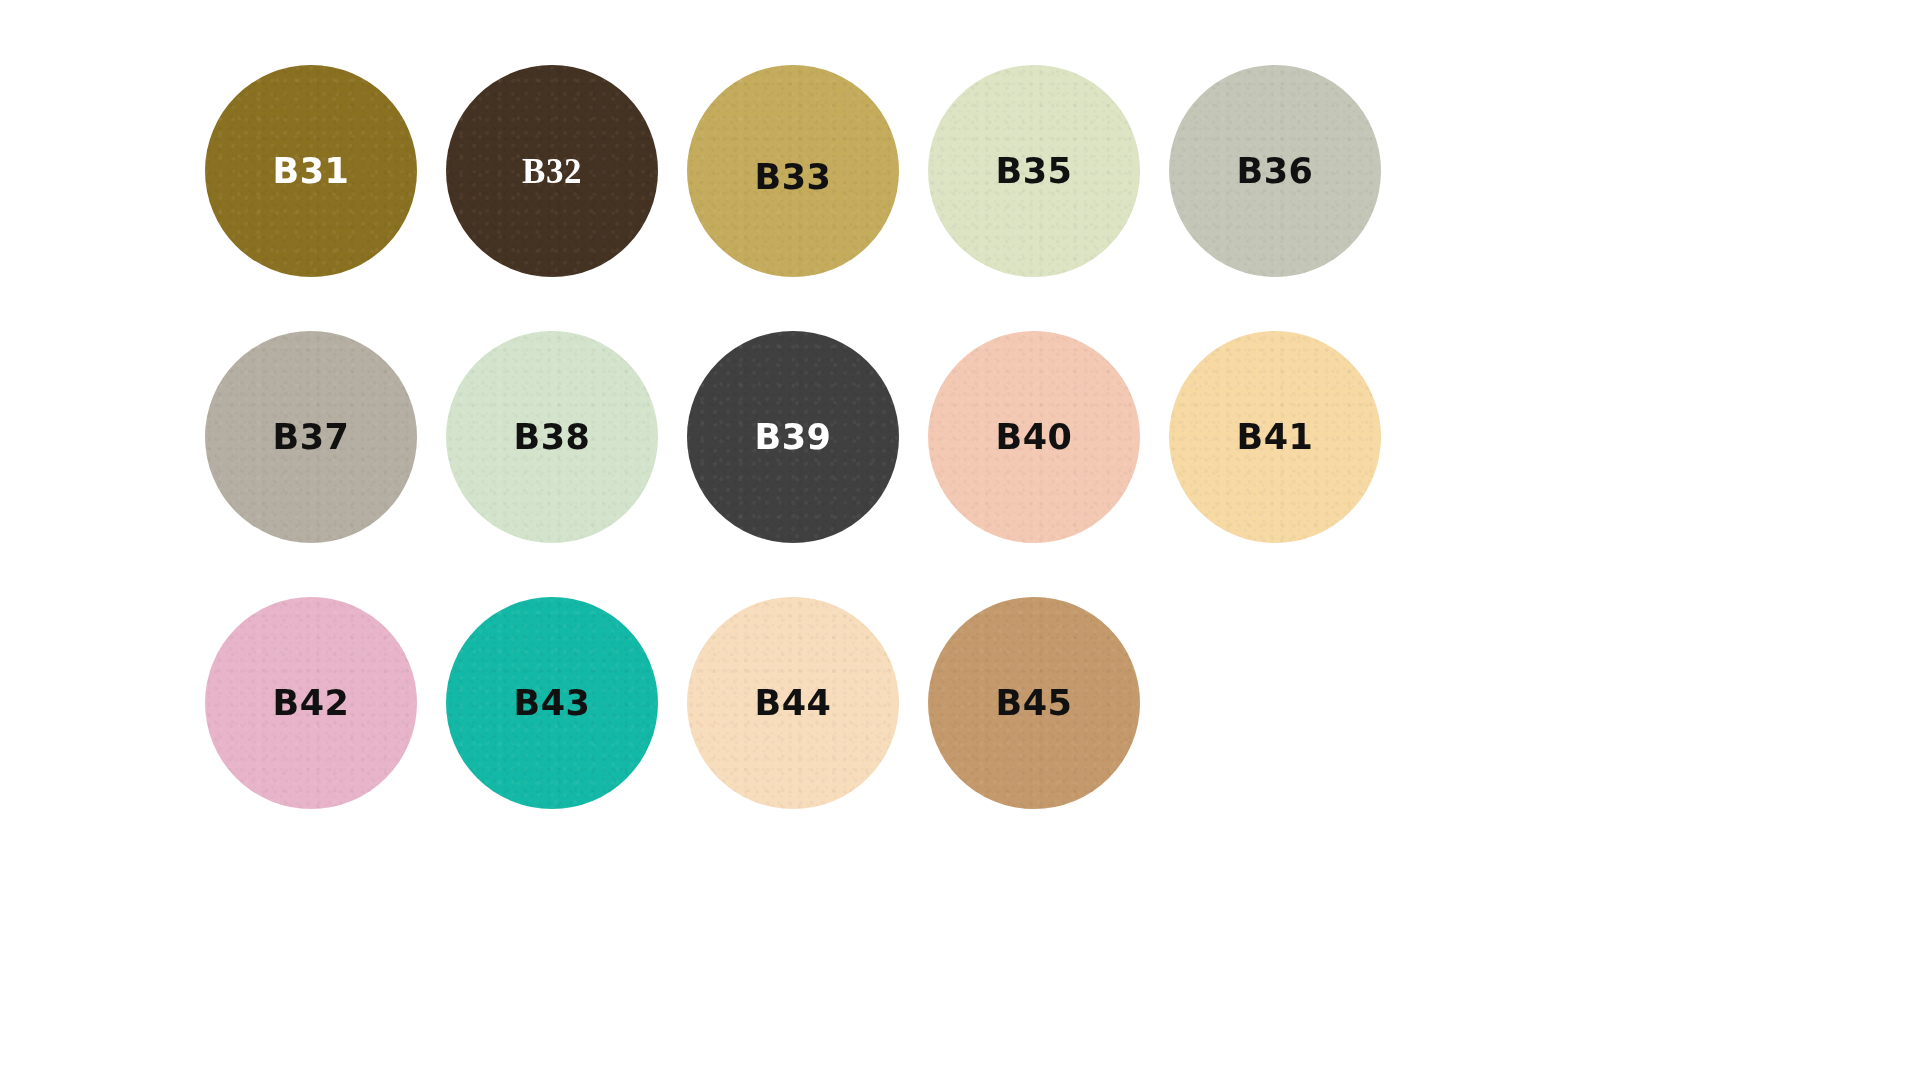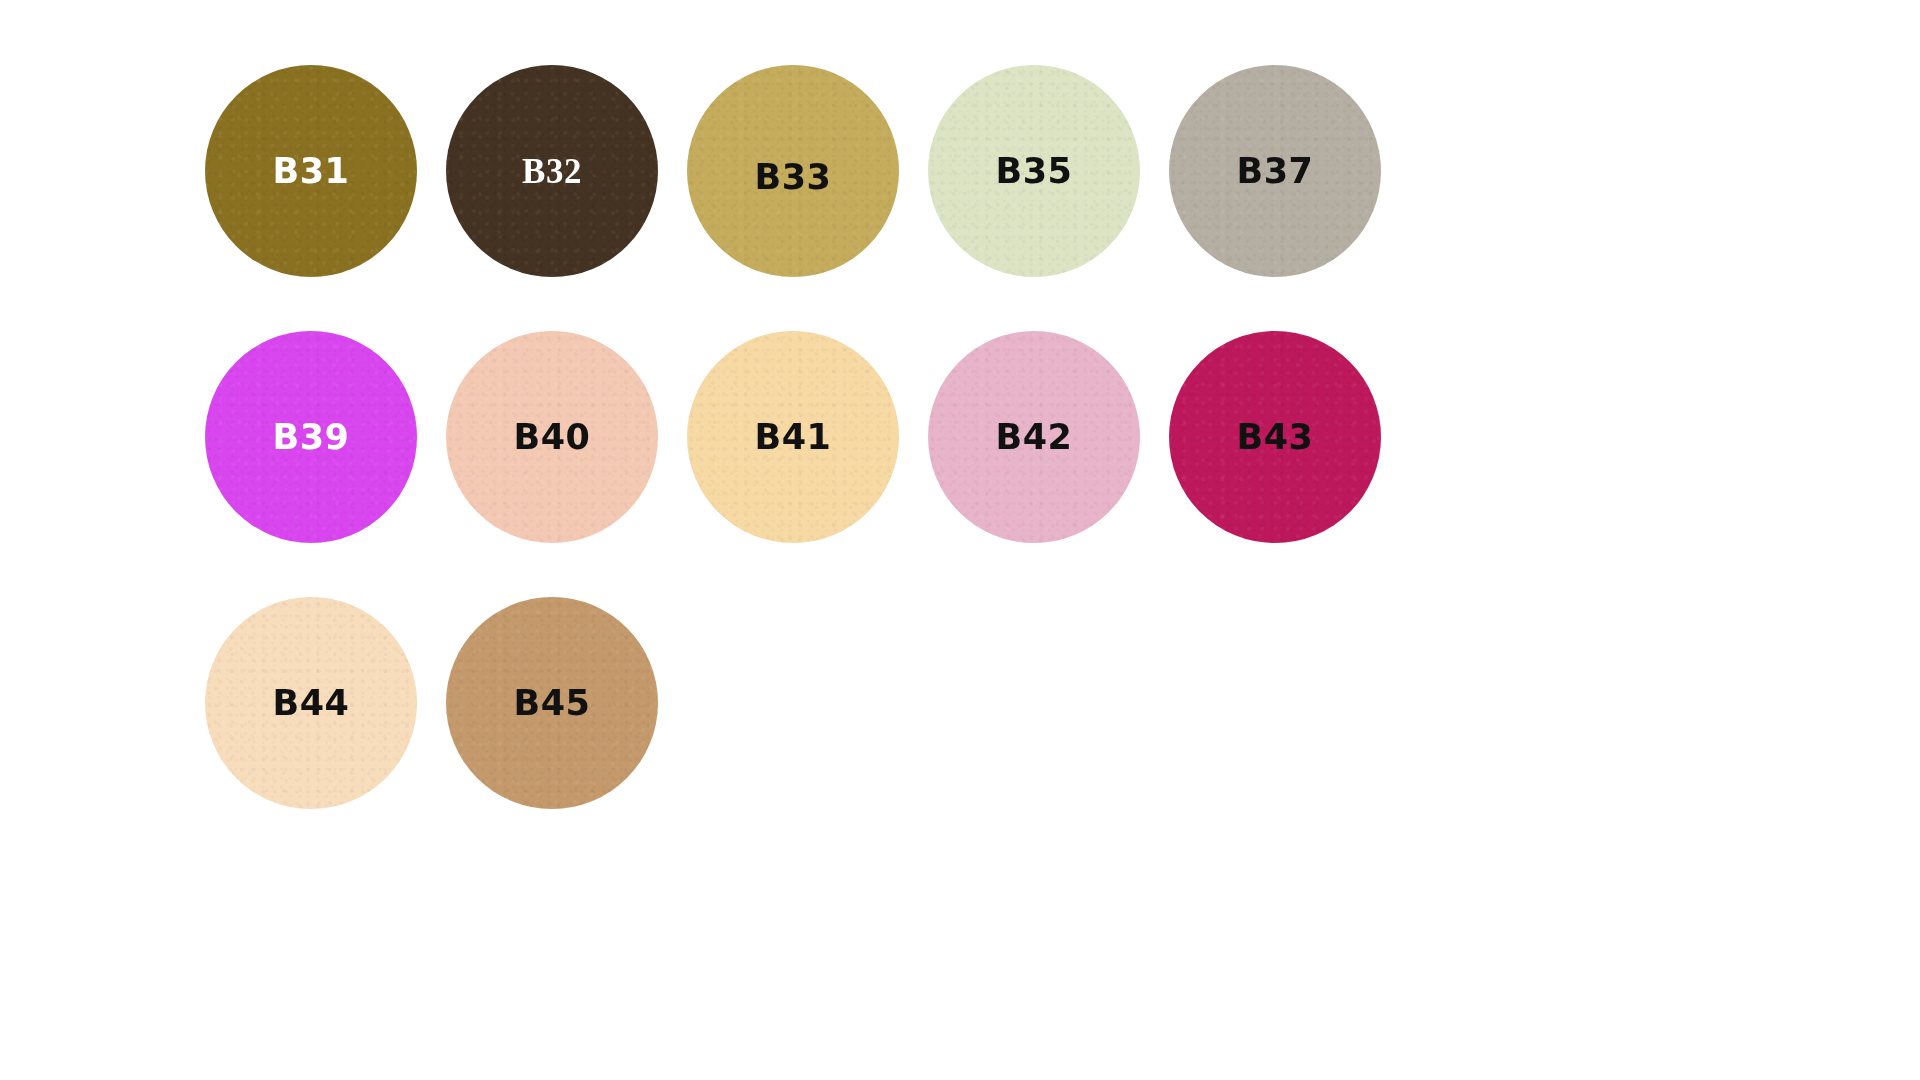--- a/index.html
+++ b/index.html
@@ -91,46 +91,56 @@
         <div class="swatch-circle" style="background: rgb(196, 172, 92);">
           <span class="swatch-label" style="color: rgb(17, 17, 17); margin-top: 12px;">B33</span>
         </div>
       </div>
       <div class="swatch-cell">
         <div class="swatch-circle" style="background: rgb(220, 228, 196);">
           <span class="swatch-label" style="color: rgb(17, 17, 17);">B35</span>
         </div>
       </div>
       <div class="swatch-cell">
+        <div class="swatch-circle" style="background: rgb(196, 198, 184);">
+          <span class="swatch-label" style="color: rgb(17, 17, 17);">B36</span>
+        </div>
+      </div>
+      <div class="swatch-cell">
         <div class="swatch-circle" style="background: rgb(181, 174, 162);">
           <span class="swatch-label" style="color: rgb(17, 17, 17);">B37</span>
         </div>
       </div>
       <div class="swatch-cell">
-        <div class="swatch-circle" style="background: #d946ef;">
+        <div class="swatch-circle" style="background: rgb(212, 228, 204);">
+          <span class="swatch-label" style="color: rgb(17, 17, 17);">B38</span>
+        </div>
+      </div>
+      <div class="swatch-cell">
+        <div class="swatch-circle" style="background: #404040;">
           <span class="swatch-label" style="color: rgb(255, 255, 255);">B39</span>
         </div>
       </div>
       <div class="swatch-cell">
         <div class="swatch-circle" style="background: rgb(244, 201, 180);">
           <span class="swatch-label" style="color: rgb(17, 17, 17);">B40</span>
         </div>
       </div>
       <div class="swatch-cell">
         <div class="swatch-circle" style="background: rgb(247, 217, 164);">
           <span class="swatch-label" style="color: rgb(17, 17, 17);">B41</span>
         </div>
       </div>
       <div class="swatch-cell">
         <div class="swatch-circle" style="background: rgb(232, 180, 202);">
           <span class="swatch-label" style="color: rgb(17, 17, 17);">B42</span>
         </div>
       </div>
       <div class="swatch-cell">
-        <div class="swatch-circle" style="background: #be185d;">
+        <div class="swatch-circle" style="background: #14b8a6;">
           <span class="swatch-label" style="color: rgb(17, 17, 17);">B43</span>
         </div>
       </div>
       <div class="swatch-cell">
         <div class="swatch-circle" style="background: rgb(247, 221, 188);">
           <span class="swatch-label" style="color: rgb(17, 17, 17);">B44</span>
         </div>
       </div>
       <div class="swatch-cell">
         <div class="swatch-circle" style="background: rgb(196, 154, 108);">

